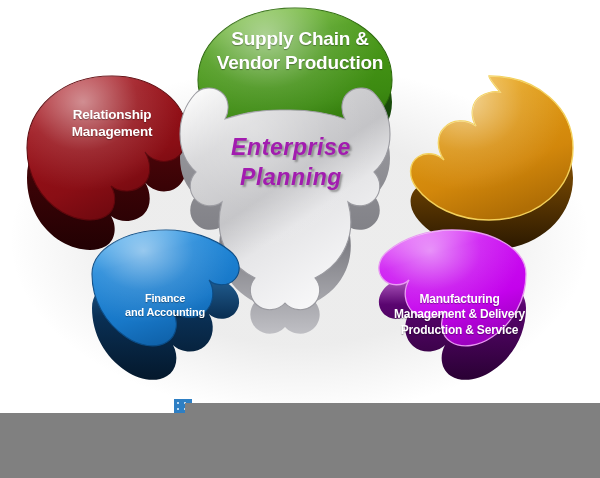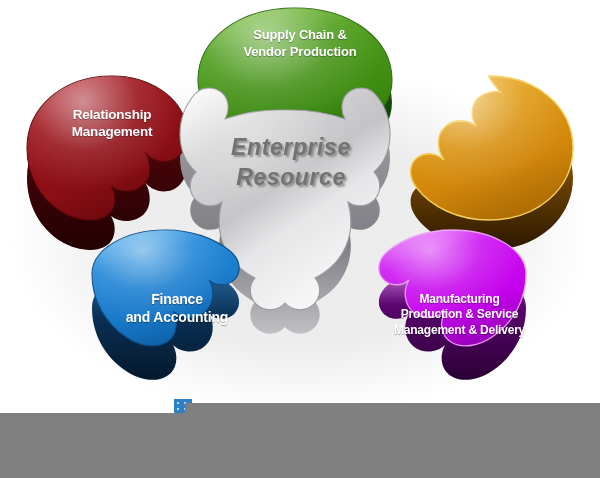--- a/index.html
+++ b/index.html
@@ -35,38 +35,38 @@
     text-align: center;
     color: #ffffff;
     font-weight: bold;
     font-family: "Liberation Sans", sans-serif;
     line-height: 1.28;
     letter-spacing: -0.2px;
     text-shadow: 0 1px 1px rgba(0,0,0,0.35);
     pointer-events: none;
     white-space: nowrap;
   }
-  .lbl-green  { left: 205px; top: 27px;  width: 190px; font-size: 13px; }
+  .lbl-green  { left: 205px; top: 27px;  width: 190px; font-size: 19px; }
   .lbl-red    { left: 22px;  top: 106px; width: 180px; font-size: 13.5px; }
   .lbl-orange { left: 400px; top: 102px; width: 190px; font-size: 13.5px; }
-  .lbl-blue   { left: 82px;  top: 291px; width: 190px; font-size: 14px; }
+  .lbl-blue   { left: 70px;  top: 291px; width: 190px; font-size: 11px; }
   .lbl-magenta{ left: 337px; top: 292px; width: 245px; font-size: 12px; }
 
   .center-title {
     position: absolute;
     left: 196px;
     top: 133px;
     width: 190px;
     text-align: center;
     font-family: "Liberation Sans", sans-serif;
     font-weight: bold;
     font-style: italic;
     font-size: 23px;
     line-height: 1.30;
-    color: #737373;
+    color: #a21caf;
     letter-spacing: 0.6px;
     text-shadow: 2px 2px 2px rgba(120,120,120,0.75);
     pointer-events: none;
     white-space: nowrap;
   }
   .center-title span { display: block; }
 
   
   .gray-step {
     position: absolute;
@@ -334,27 +334,27 @@
   </div>
 
 
   <div class="lbl lbl-blue">
     <div>Finance</div>
     <div>and Accounting</div>
   </div>
 
   <div class="lbl lbl-magenta">
     <div>Manufacturing</div>
+    <div>Management &amp; Delivery</div>
     <div>Production &amp; Service</div>
-    <div>Management &amp; Delivery</div>
   </div>
 
   <div class="center-title">
     <span>Enterprise</span>
-    <span>Resource</span>
+    <span>Planning</span>
   </div>
 
   <div class="blue-patch">
     <i style="left:3px;  top:3px;"></i>
     <i style="left:10px; top:3px;"></i>
     <i style="left:3px;  top:9px;"></i>
     <i style="left:10px; top:9px;"></i>
   </div>
   <div class="gray-step"></div>
   <div class="gray-bar"></div>

